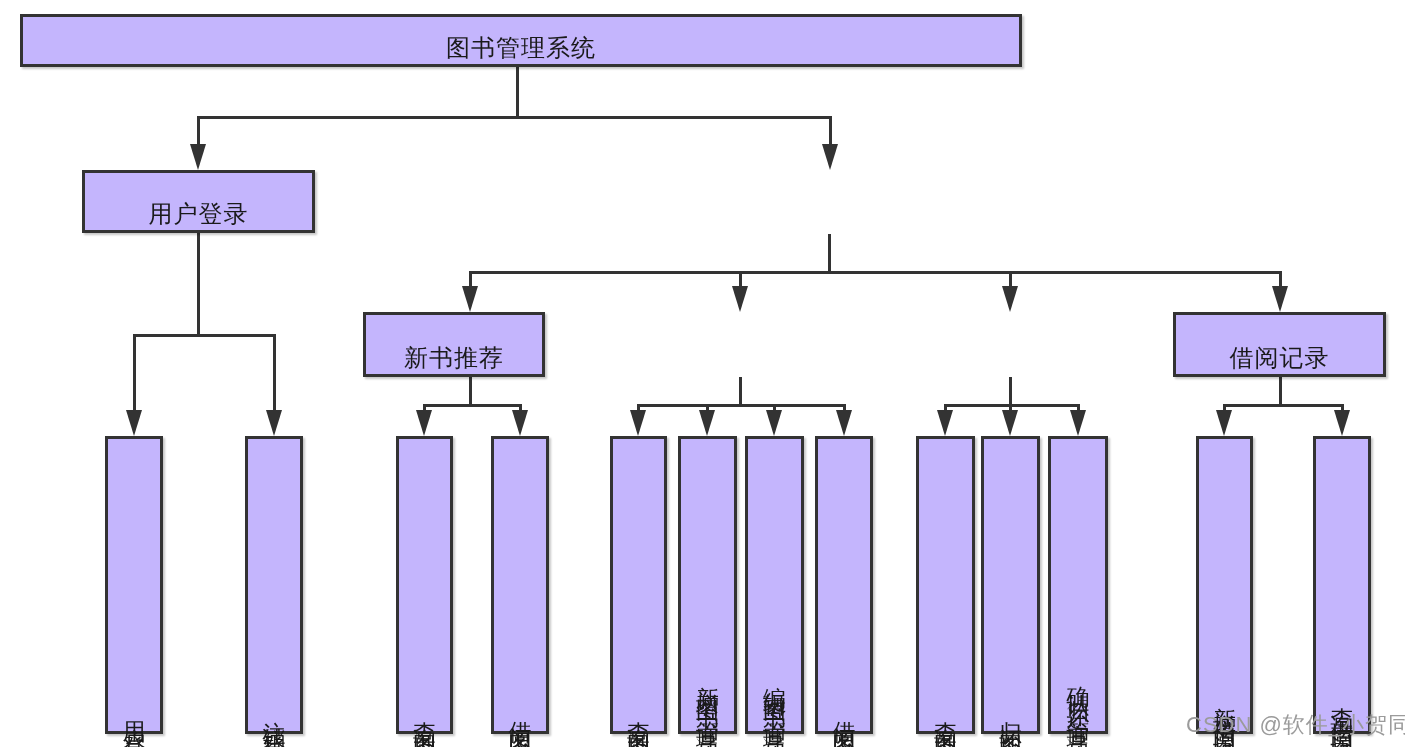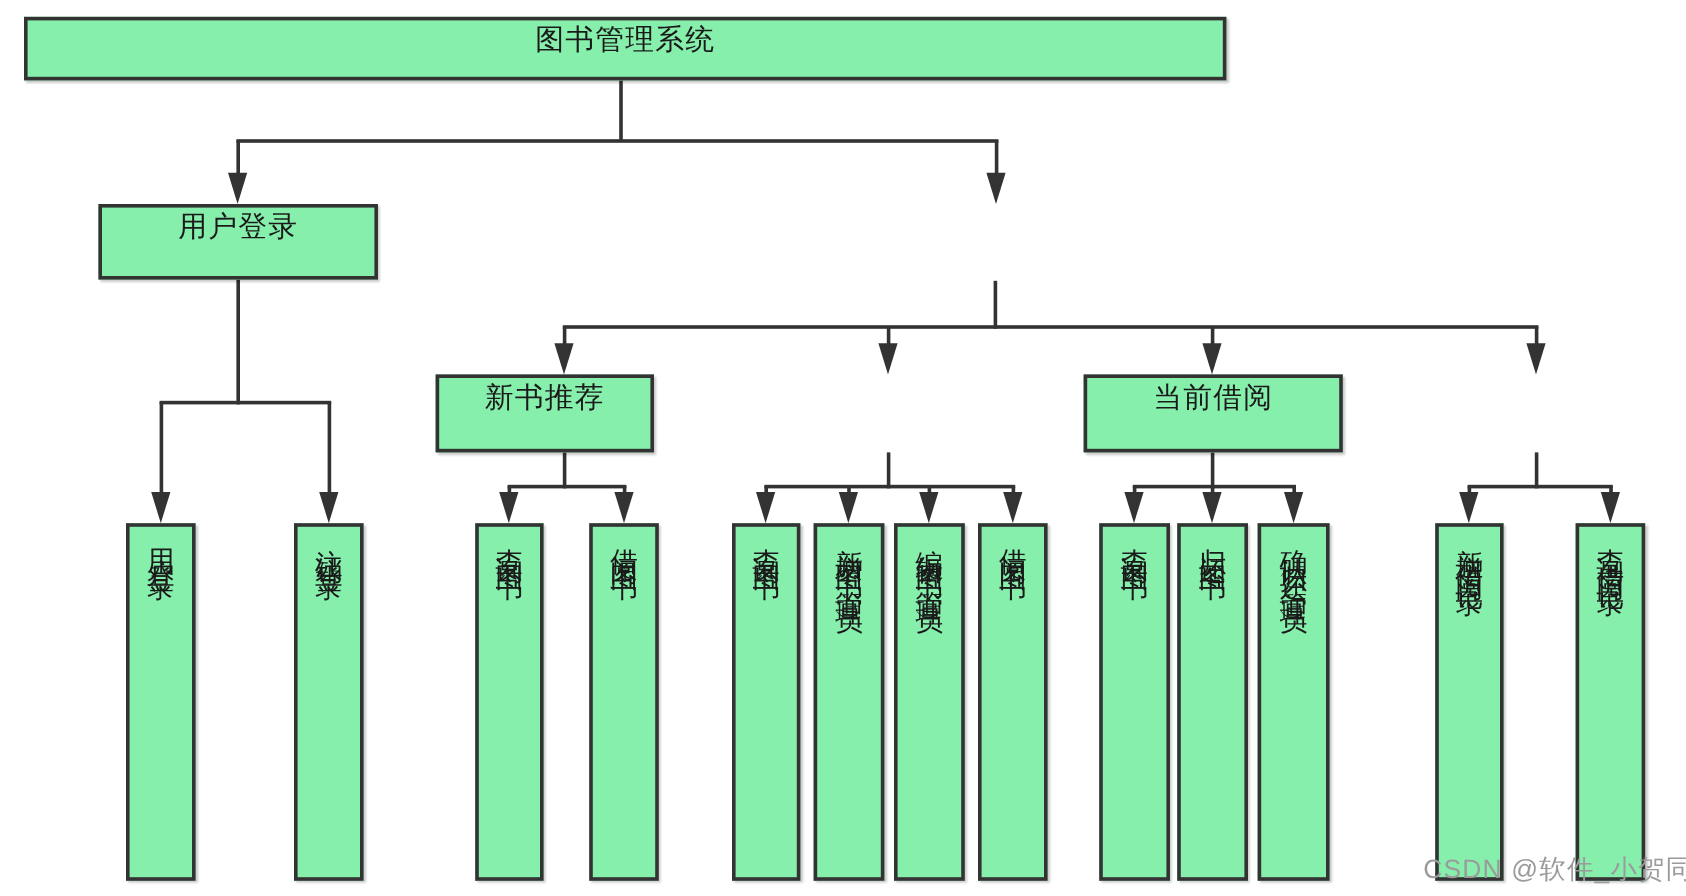--- a/index.html
+++ b/index.html
@@ -6,25 +6,25 @@
   #canvas {
     position: relative;
     width: 1405px;
     height: 747px;
     background: #ffffff;
     overflow: hidden;
     font-family: "Liberation Sans", "DejaVu Sans", sans-serif;
   }
   .node {
     position: absolute;
-    background: #86efac;
+    background: #c4b5fd;
     border: 3px solid #333333;
     box-sizing: border-box;
     display: flex;
-    align-items: flex-start;
+    align-items: flex-end;
     justify-content: center;
     color: #1a1a1a;
     font-size: 24px;
     letter-spacing: 1px;
     box-shadow: 2px 2px 2px rgba(0,0,0,0.22);
   }
   .leaf span {
     writing-mode: vertical-rl;
     text-orientation: mixed;
     font-size: 23px;
@@ -113,22 +113,22 @@
     <span>图书管理系统</span>
   </div>
 
   <div class="node" style="left:82px; top:170px; width:233px; height:63px;">
     <span>用户登录</span>
   </div>
 
   <div class="node" style="left:363px; top:312px; width:182px; height:65px;">
     <span>新书推荐</span>
   </div>
-  <div class="node" style="left:903px; top:312px; width:216px; height:65px;">
-    <span>当前借阅</span>
+  <div class="node" style="left:1173px; top:312px; width:213px; height:65px;">
+    <span>借阅记录</span>
   </div>
 
   <div class="node leaf" style="left:105px; top:436px; width:58px; height:298px;">
     <span>用户登录</span>
   </div>
   <div class="node leaf" style="left:245px; top:436px; width:58px; height:298px;">
     <span>注销登录</span>
   </div>
 
   <div class="node leaf" style="left:396px; top:436px; width:57px; height:298px;">

